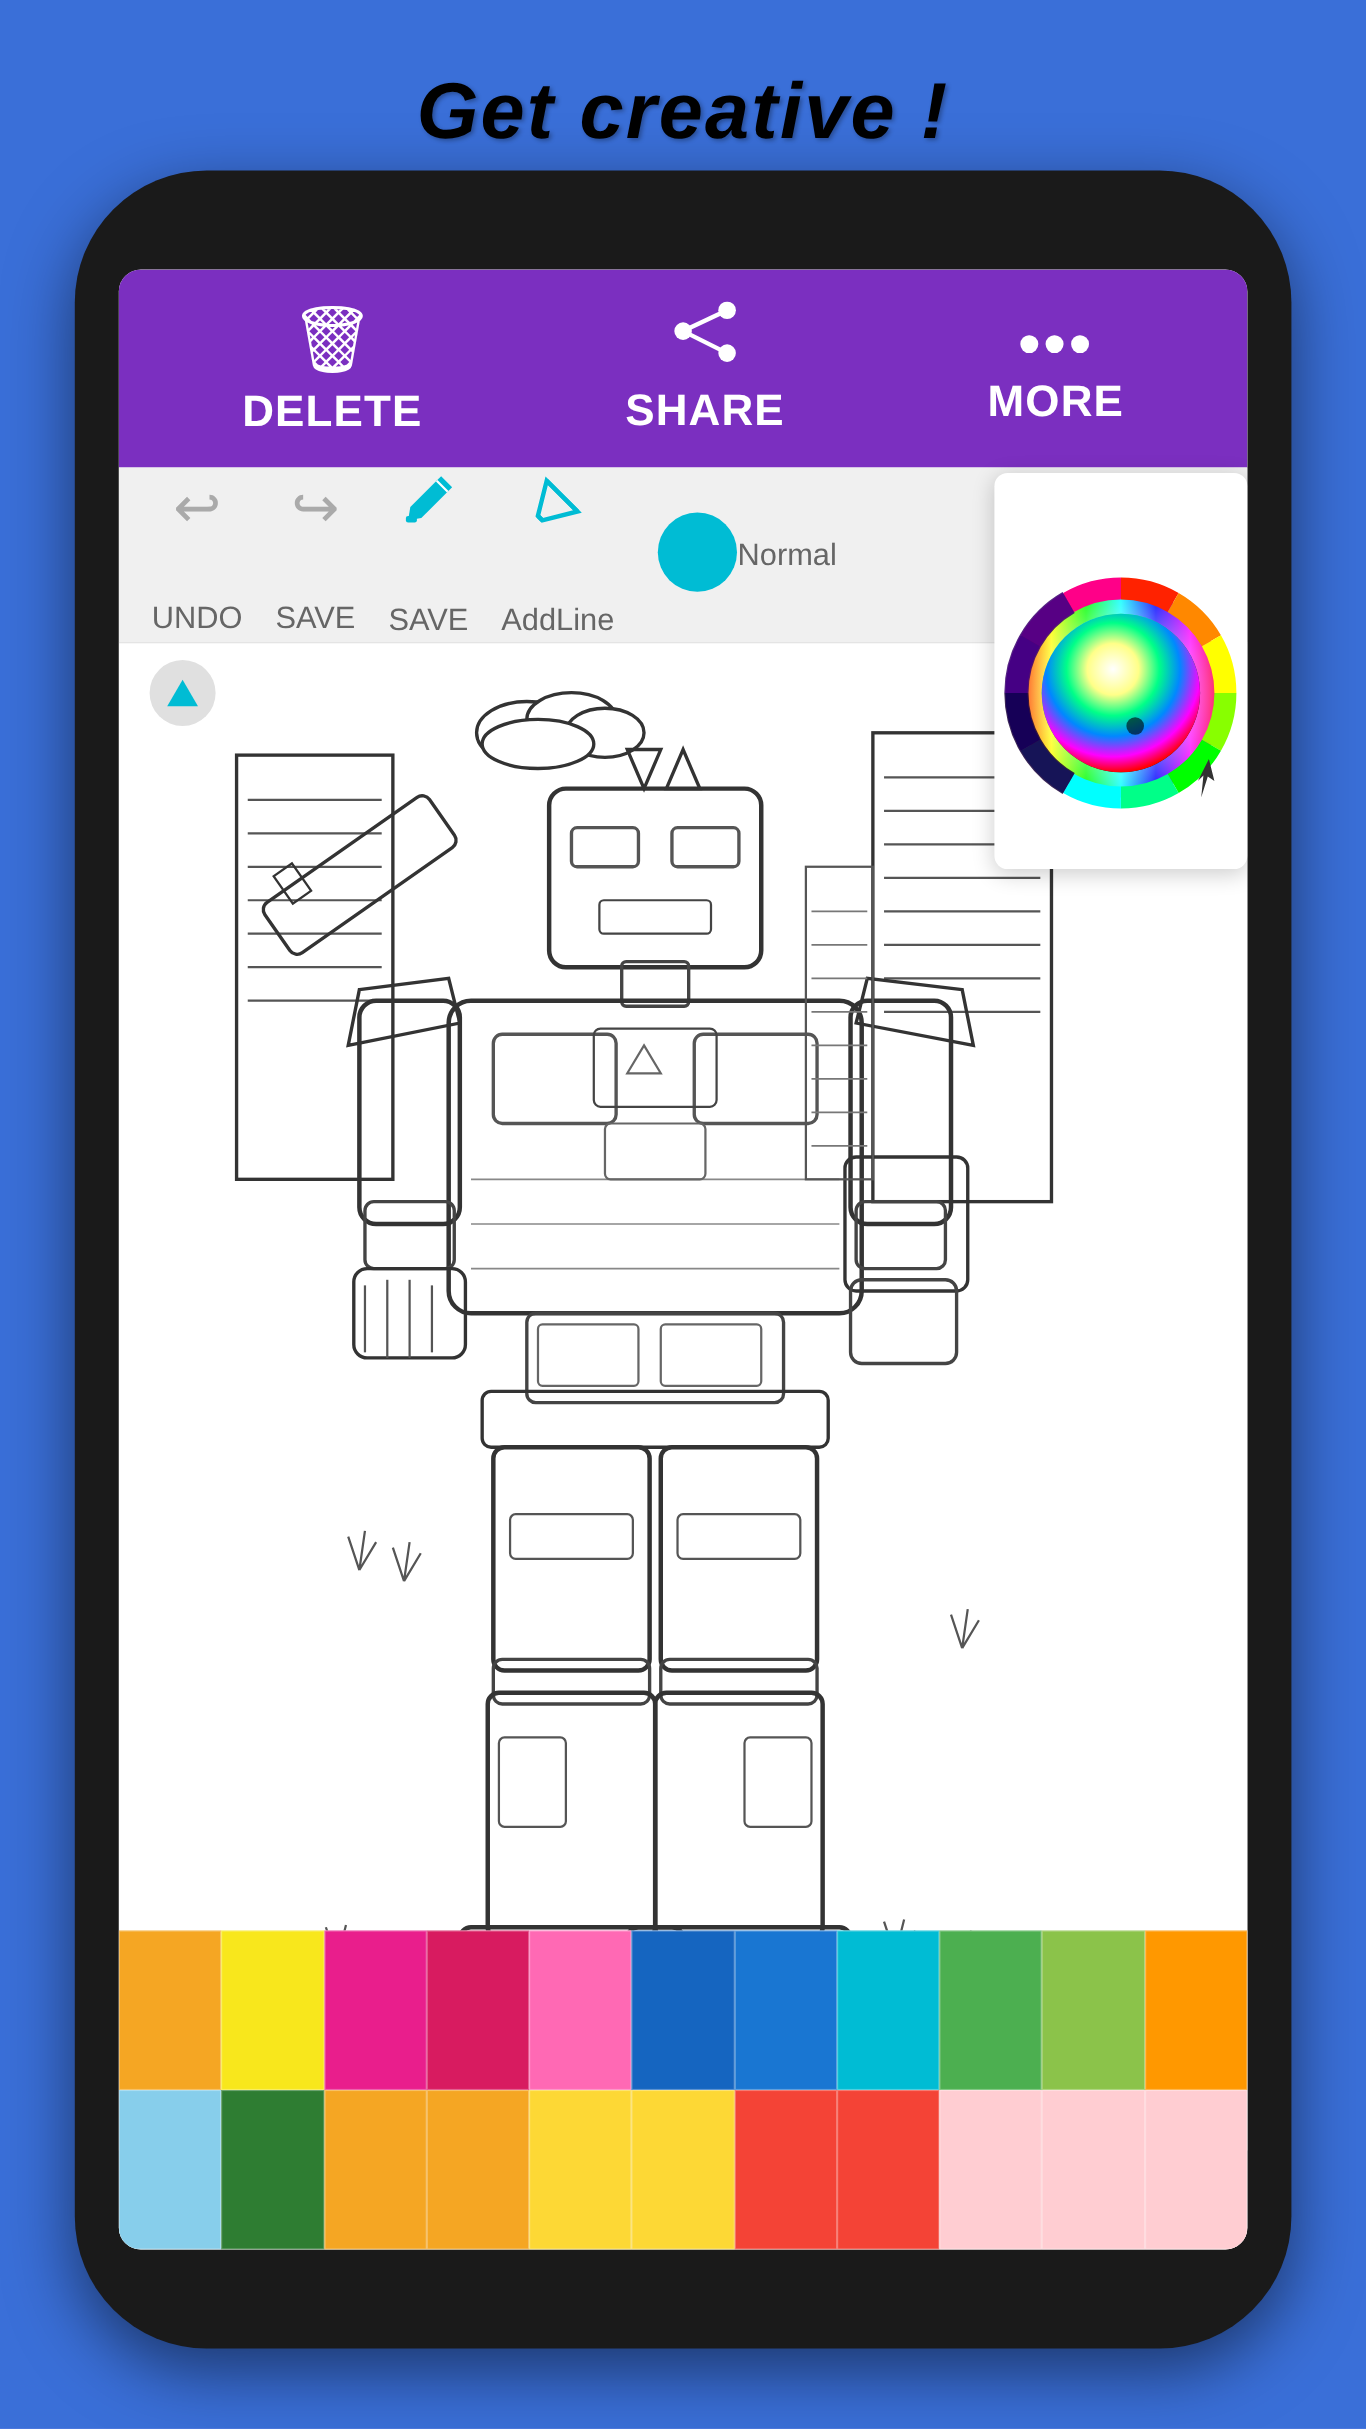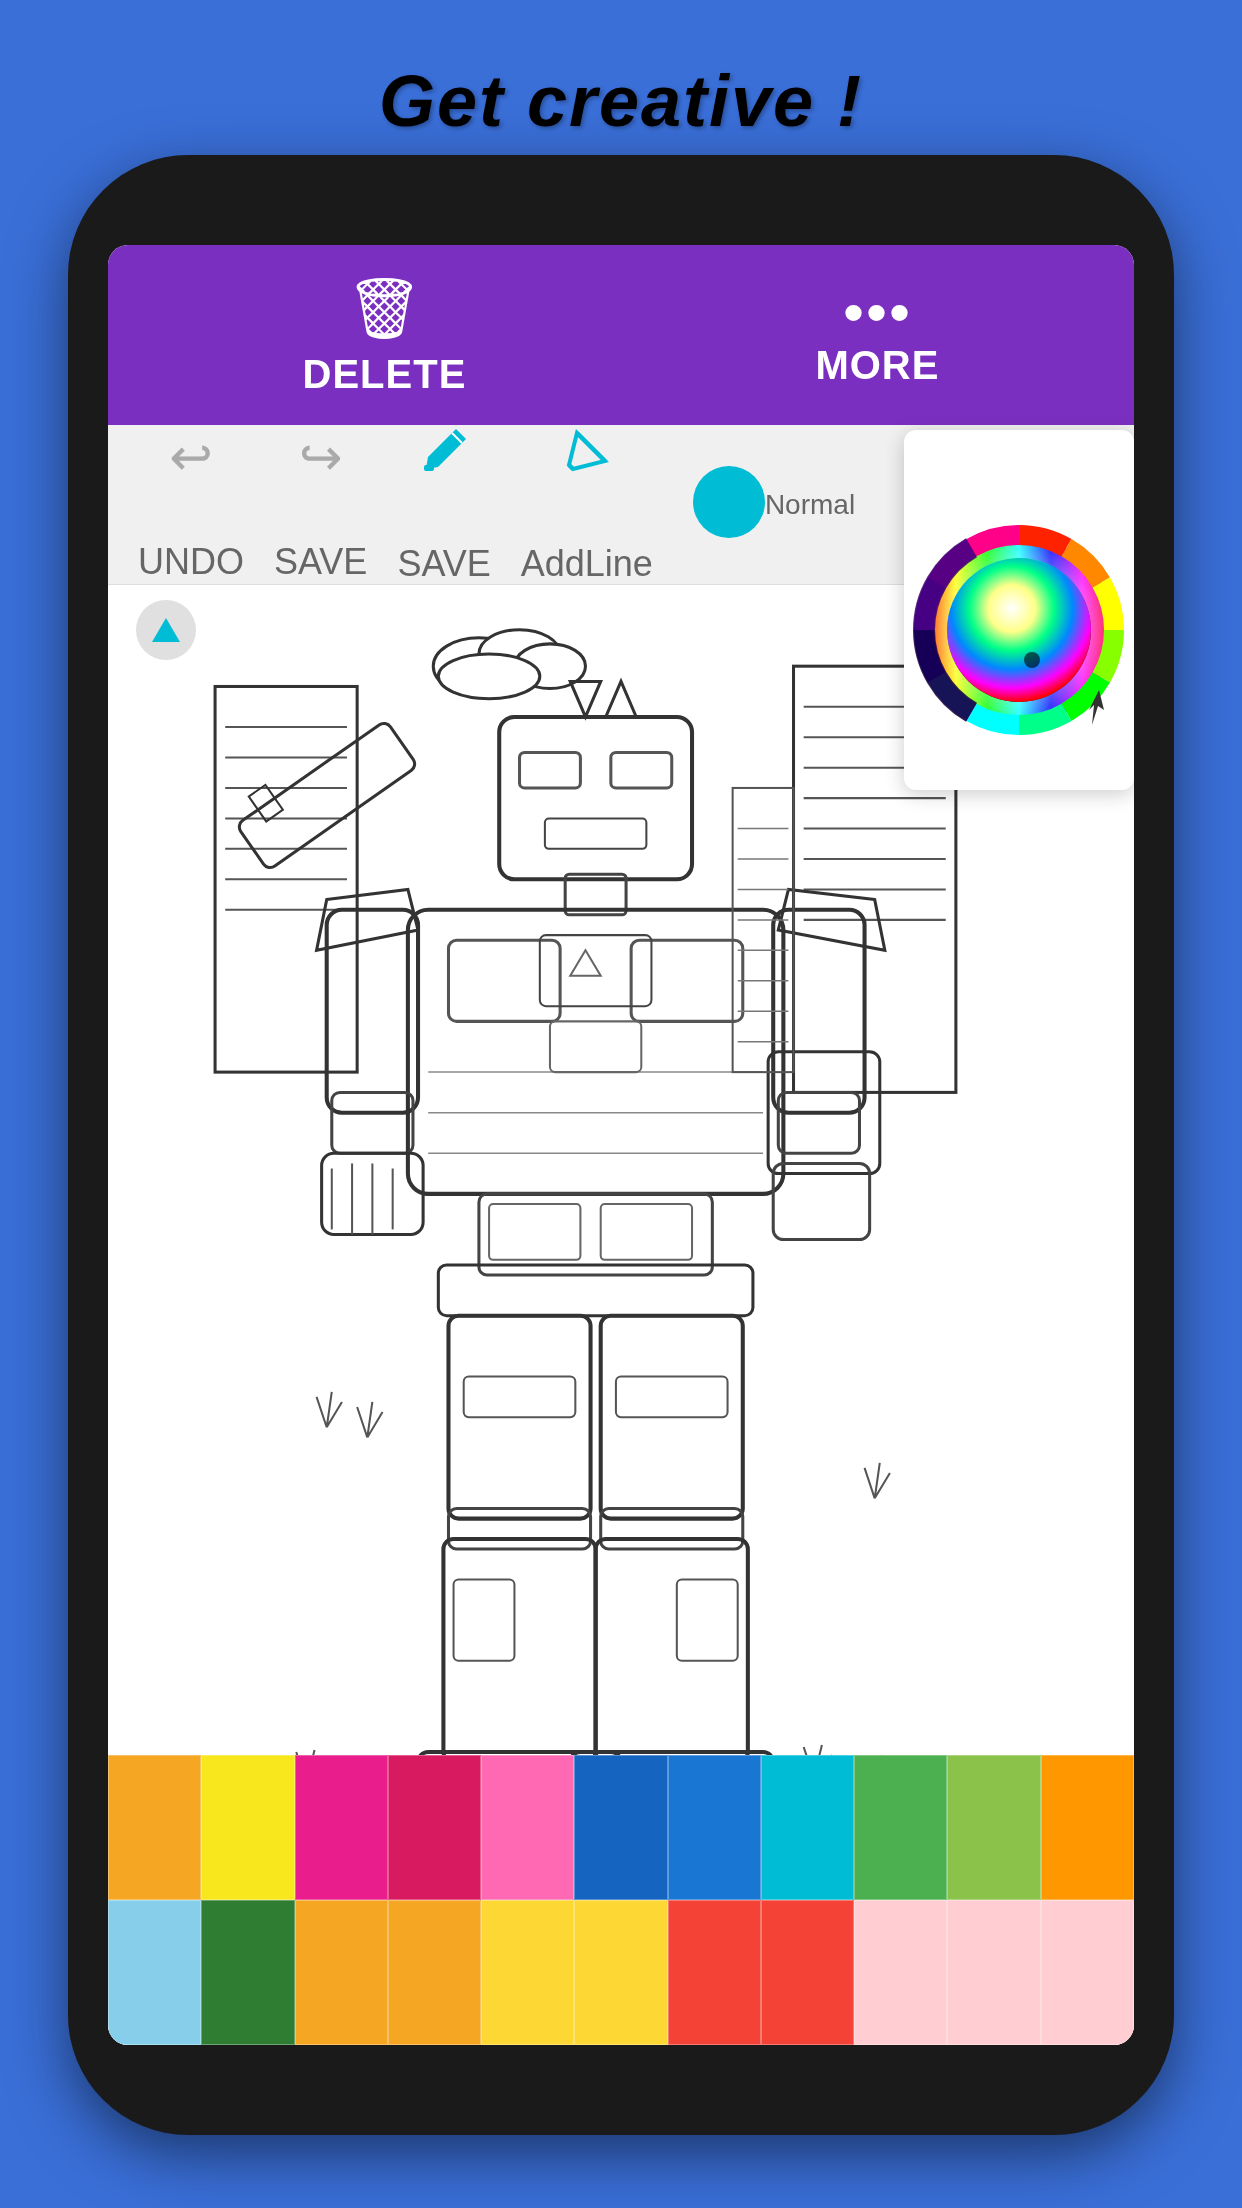--- a/index.html
+++ b/index.html
@@ -116,21 +116,21 @@
       color: #555;
     }
 
     .tool-btn .t-icon {
       font-size: 52px;
       color: #00BCD4;
       margin-bottom: 6px;
     }
 
     .tool-btn .t-label {
-      font-size: 36px;
+      font-size: 28px;
       color: #666;
       margin-top: 48px;
     }
 
     .tool-btn.gray .t-icon {
       color: #aaa;
     }
 
     
     .normal-tool {
@@ -215,20 +215,32 @@
 
 <div class="tagline">Get creative !</div>
 
 <div class="phone">
   <div class="screen">
 
     <div class="toolbar">
       <div class="toolbar-btn">
         <div class="icon">🗑</div>
         <div class="label">DELETE</div>
+      </div>
+      <div class="toolbar-btn">
+        <div class="icon">
+          <svg width="60" height="55" viewBox="0 0 60 55" fill="none">
+            <circle cx="50" cy="8" r="8" fill="white"></circle>
+            <circle cx="50" cy="47" r="8" fill="white"></circle>
+            <circle cx="10" cy="27" r="8" fill="white"></circle>
+            <line x1="10" y1="27" x2="50" y2="8" stroke="white" stroke-width="4"></line>
+            <line x1="10" y1="27" x2="50" y2="47" stroke="white" stroke-width="4"></line>
+          </svg>
+        </div>
+        <div class="label">SHARE</div>
       </div>
       <div class="toolbar-btn">
         <div class="dots-icon">•••</div>
         <div class="label">MORE</div>
       </div>
     </div>
 
     <div class="toolbar2">
       <div class="tool-btn gray">
         <div class="t-icon">↩</div>

